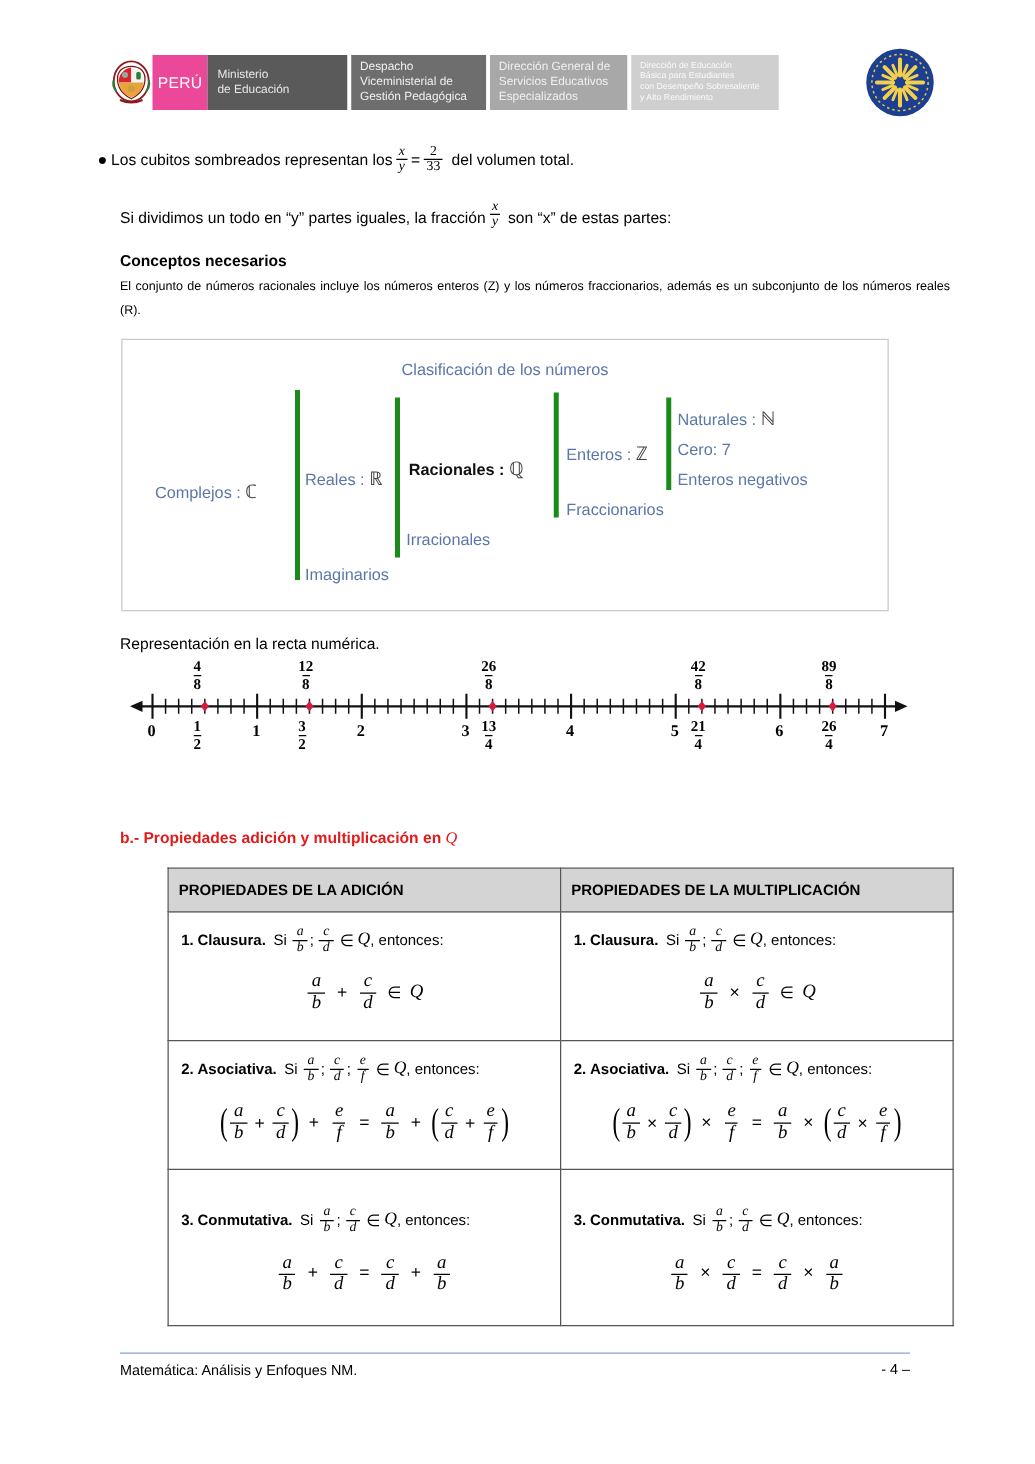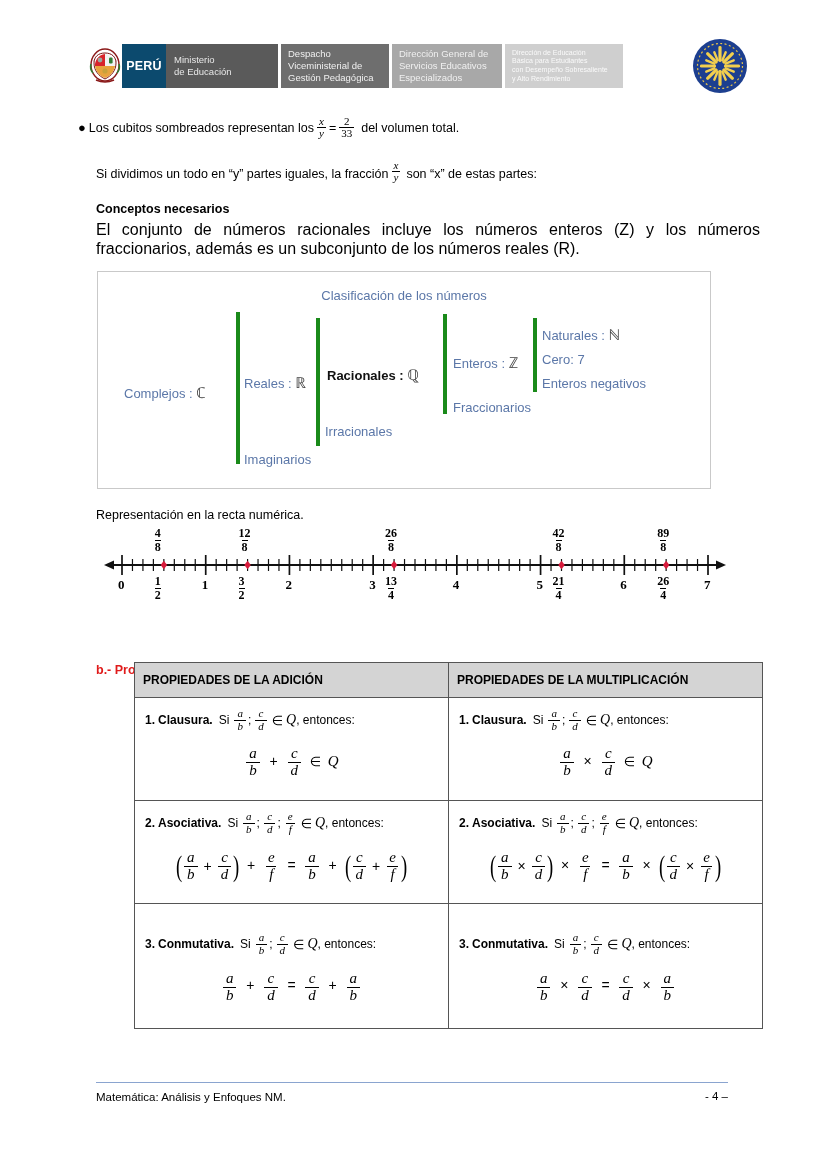--- a/index.html
+++ b/index.html
@@ -16,23 +16,23 @@
   
   .header{
     position:absolute; left:88px; top:44px; width:640px; height:44px;
   }
   .hdr-row{ display:flex; align-items:stretch; height:44px; }
   .shield{
     width:34px; height:44px; position:relative; flex:0 0 auto;
   }
   .shield svg{ display:block; }
   .peru-block{
-    background:#0c4a6e; color:#fff; width:44px;
+    background:#ec4899; color:#fff; width:44px;
     display:flex; align-items:center; justify-content:center;
-    font-size:12.5px; font-weight:bold; letter-spacing:.2px;
+    font-size:12.5px; font-weight:normal; letter-spacing:.2px;
   }
   .minedu-block{
     background:#5a5a5a; color:#e8e8e8; width:112px;
     display:flex; flex-direction:column; justify-content:center;
     padding-left:8px; box-sizing:border-box;
     font-size:9.5px; line-height:12px;
   }
   .gray-block{
     color:#f0f0f0; box-sizing:border-box;
     display:flex; flex-direction:column; justify-content:center;
@@ -65,21 +65,21 @@
     font-size:12.5px; line-height:18px;
     display:flex; align-items:flex-end;
   }
 
   .conceptos-h{
     position:absolute; left:96px; top:202px;
     font-size:12.5px; font-weight:bold;
   }
   .conceptos-p{
     position:absolute; left:96px; top:220px; width:664px;
-    font-size:16px; line-height:19px;
+    font-size:10px; line-height:19px;
     text-align:justify;
   }
 
   
   .frac{
     display:inline-flex; flex-direction:column; align-items:center;
     vertical-align:middle; margin:0 3px; line-height:1;
     font-family:"Liberation Serif", serif; font-style:italic;
   }
   .frac .num{ font-size:11px; padding:0 2px; }
@@ -121,21 +121,21 @@
 
   
   .sec-b{
     position:absolute; left:96px; top:631px;
     font-size:12.5px; font-weight:bold; color:#e01b1b;margin-top:31px;
   }
   .sec-b .q{ font-family:"Liberation Serif", serif; font-style:italic; font-weight:normal; font-size:13px;}
 
   
   .ptable{
-    position:absolute; left:134px; top:662px;
+    position:absolute; left:134px; top:694px;
     width:594px; border-collapse:collapse;
     table-layout:fixed;
   }
   .ptable th{
     background:#d4d4d4; border:1px solid #555;
     font-size:12px; font-weight:bold; text-align:left;
     padding:6px 8px; height:22px;
   }
   .ptable td{
     border:1px solid #555; vertical-align:top;

